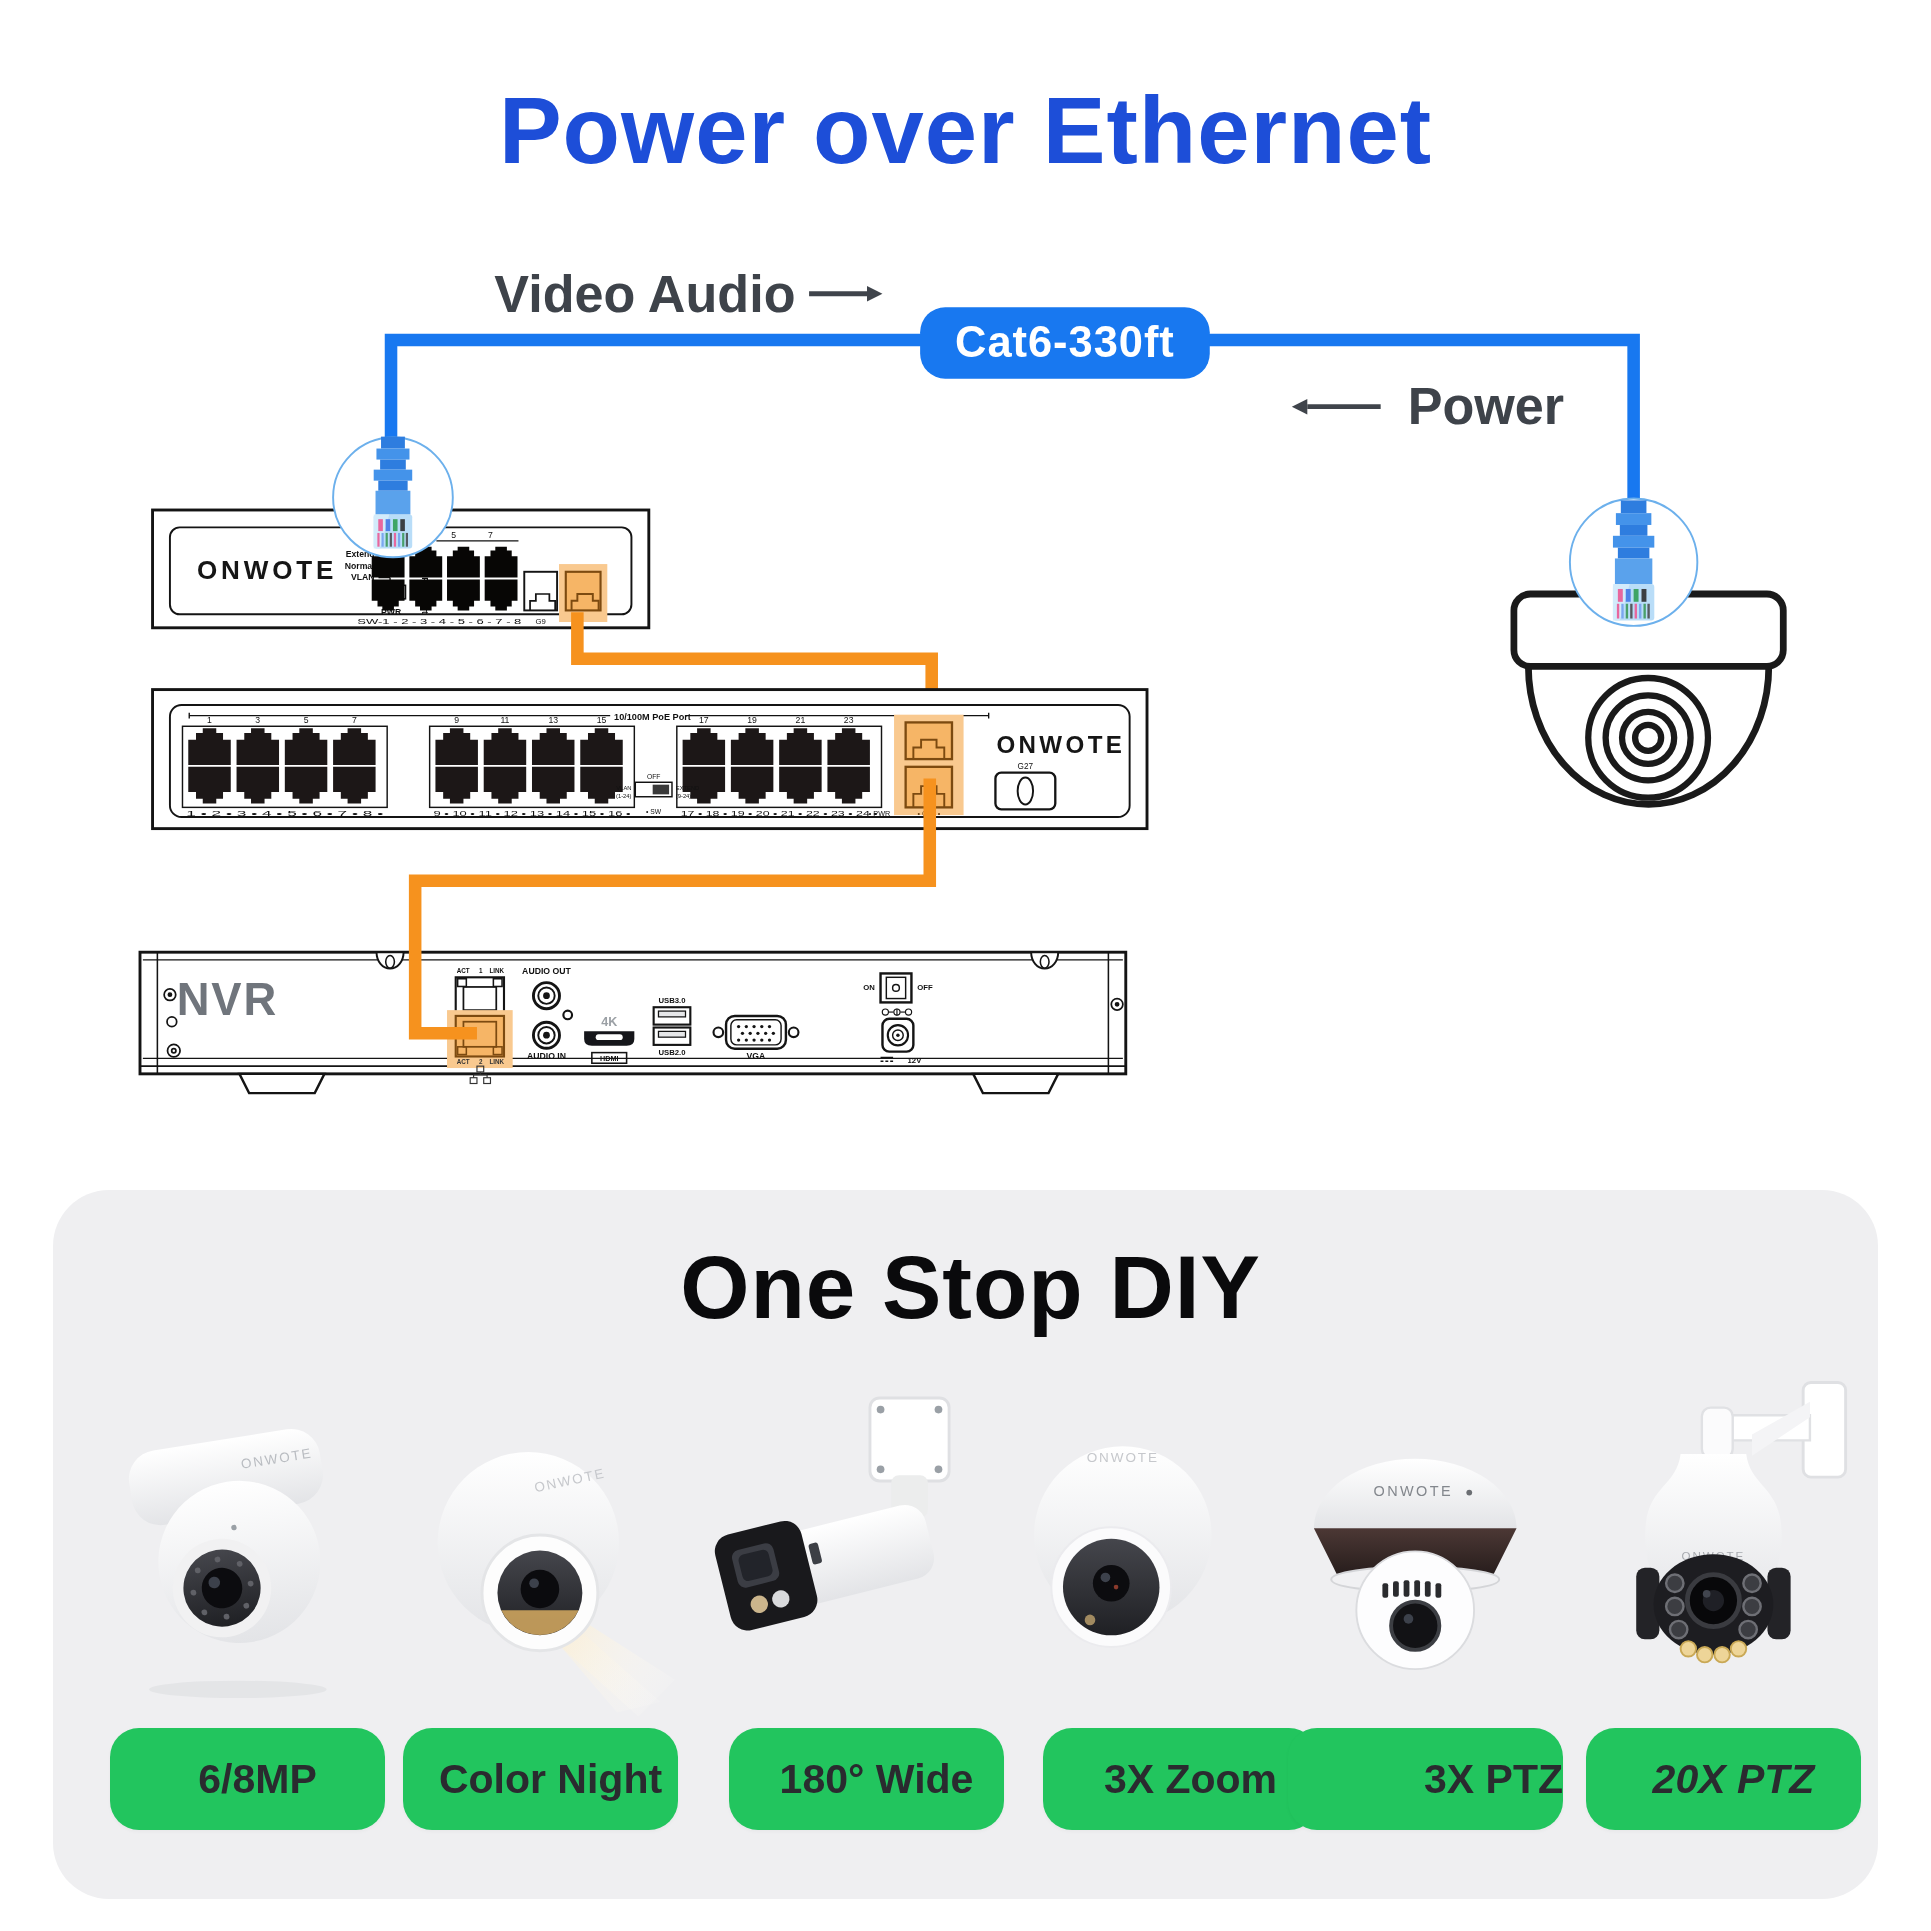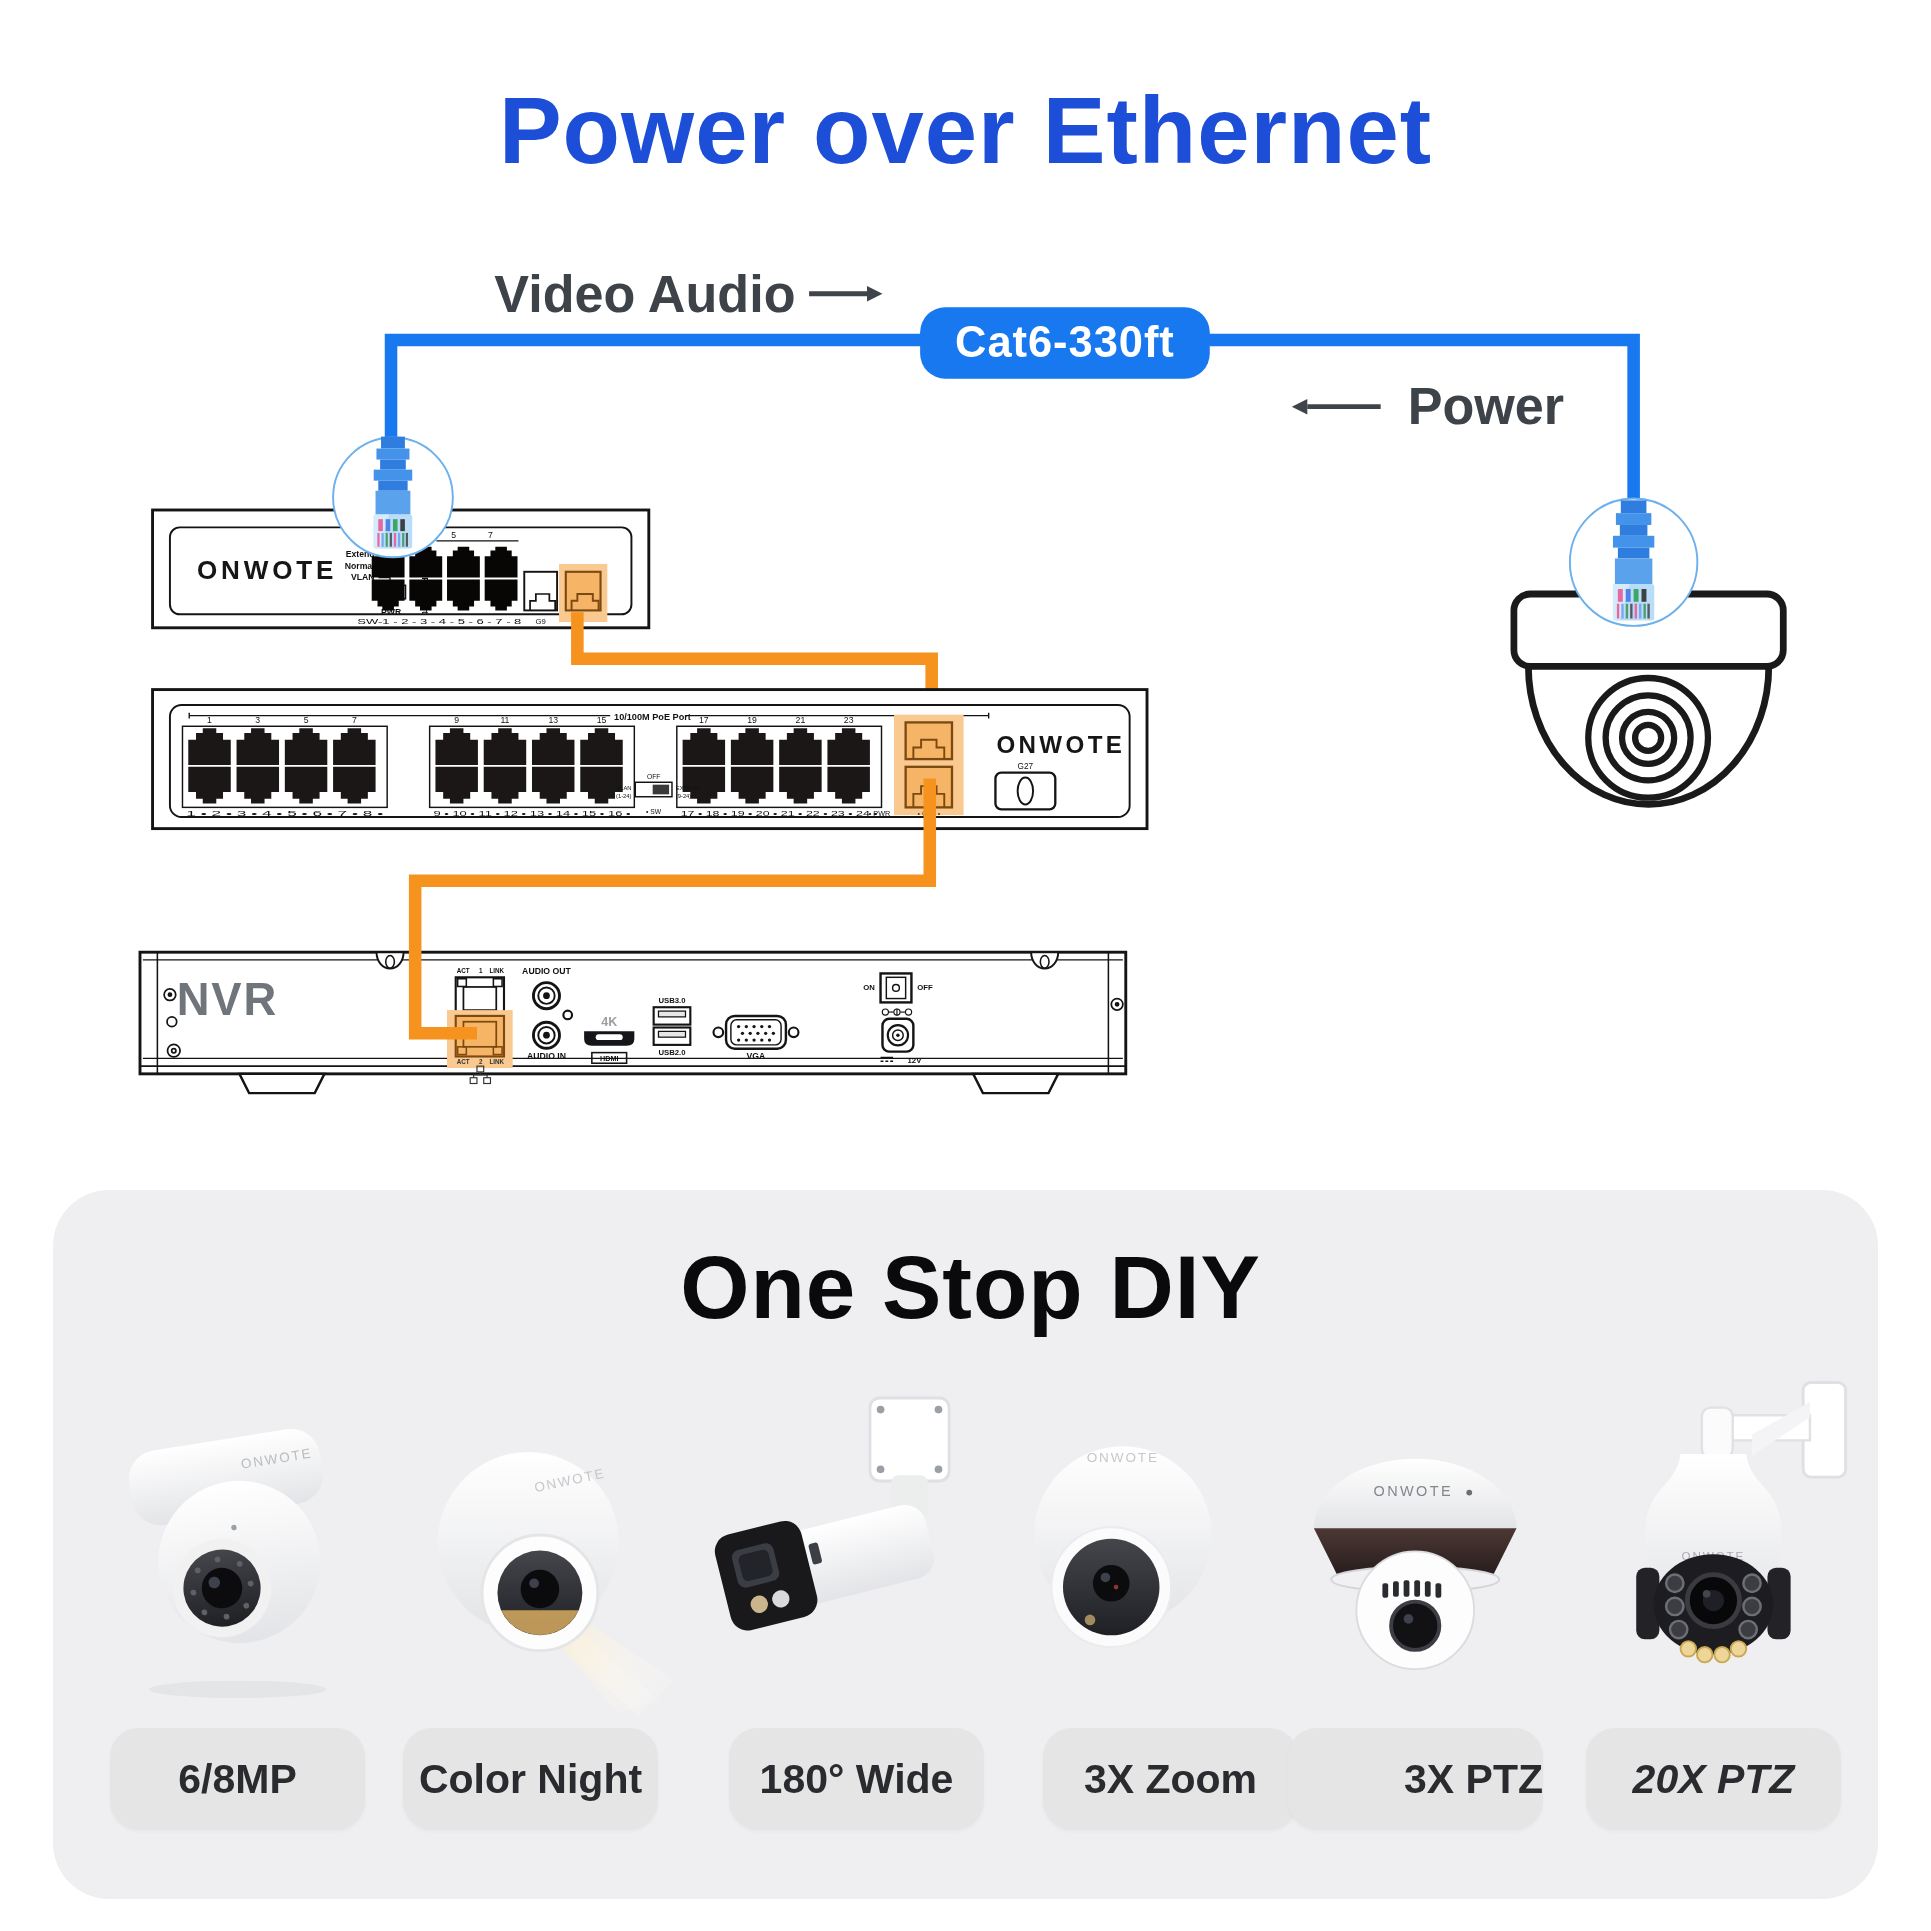--- a/index.html
+++ b/index.html
@@ -16,24 +16,25 @@
     left:10px;right:0;top:1236px;text-align:center;
     font-size:89px;font-weight:800;letter-spacing:1px;color:#0a0a0c;
   }
   .diy-panel{
     left:53px;top:1190px;width:1825px;height:709px;
     background:#efeff1;border-radius:56px;
   }
   .cam-row{left:0;top:1369px;width:1931px;height:359px;}
   .pill{
     position:absolute;top:1728px;width:255px;height:102px;
-    background:#e5e5e5;border-radius:29px;
+    background:#22c55e;border-radius:29px;
     display:flex;align-items:center;justify-content:center;
     font-size:41px;font-weight:600;color:#2a2b2f;
     box-shadow:0 1.9px 3.9px rgba(0,0,0,0.03);
+    padding-left:20px;
   }
   svg text{font-family:"Liberation Sans", sans-serif;}
 </style>
 </head>
 <body>
 
 <div class="abs page-title">Power over Ethernet</div>
 
 <svg class="abs" style="left:0;top:0;" width="1931" height="1188" viewBox="0 0 2000 1230">
   <defs>

